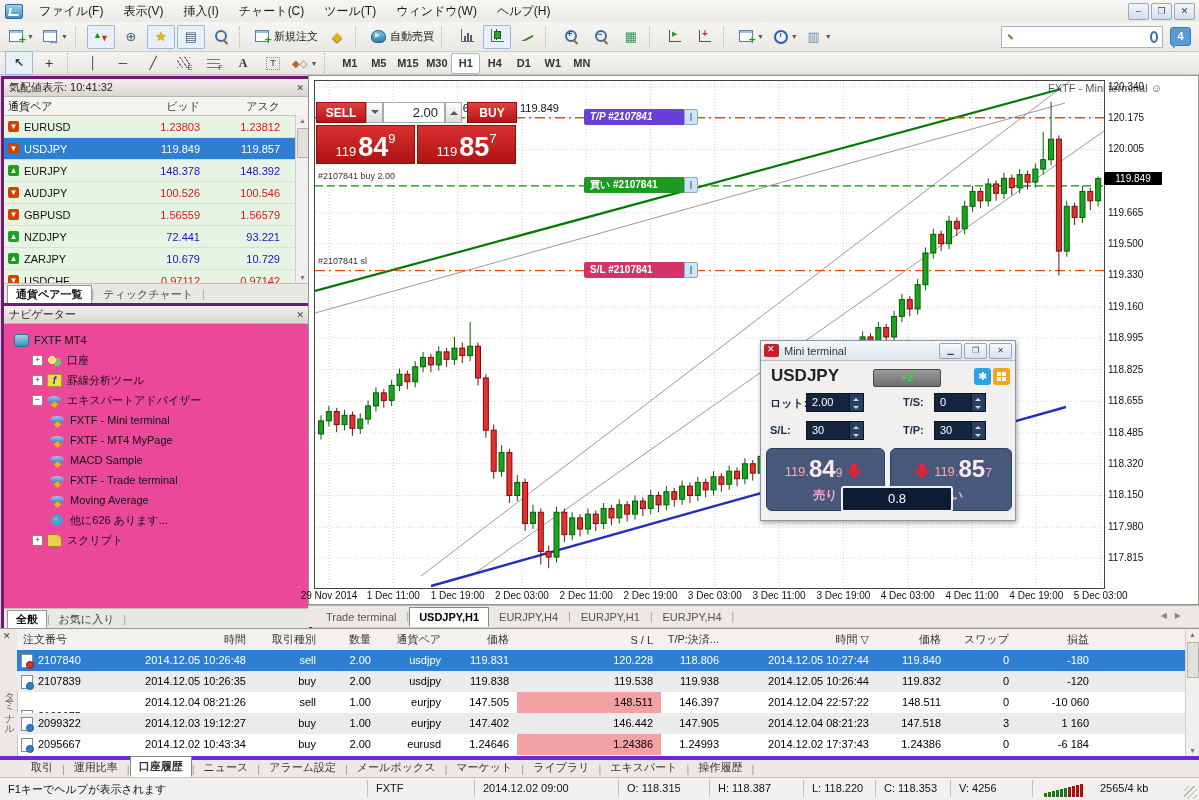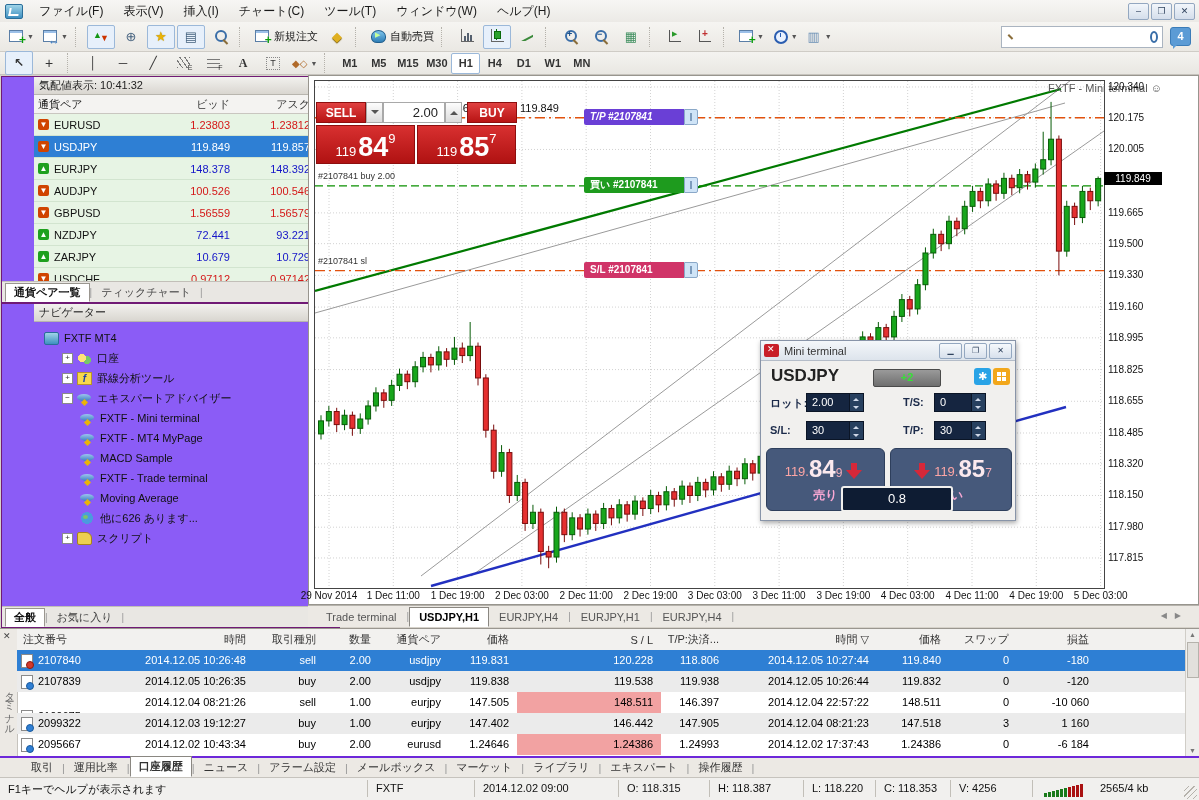--- a/index.html
+++ b/index.html
@@ -66,21 +66,21 @@
   .clockic::after{content:"";position:absolute;left:4px;top:1px;width:1px;height:4px;background:#2a5db0;}
   .axplay{position:absolute;left:2px;bottom:2px;width:11px;height:11px;border-left:1px solid #555;border-bottom:1px solid #555;}
   .axplay::after{content:"▶";position:absolute;left:2px;top:0;font-size:7px;color:#2a9a2a;}
   .axplay.red::after{content:"+";color:#c03030;font-weight:bold;font-size:10px;top:-2px;}
   
   .dwg{font-size:12px;color:#333;}
   .hatch{display:inline-block;width:13px;height:11px;background:repeating-linear-gradient(55deg,#7a7a7a 0 1px,transparent 1px 4px);position:relative;}
   .hatch i{position:absolute;right:-3px;bottom:-3px;font-size:7px;font-style:normal;color:#333;}
   .tbox{display:inline-block;width:12px;height:11px;border:1px dotted #888;font-size:9px;line-height:11px;text-align:center;color:#333;}
   
-  .panel{background:#8b5cf6;border:1px solid #701a75;padding-left:32px;}
+  .panel{background:#ec4899;border:3px solid #701a75;}
   .ptitle{height:17px;background:linear-gradient(#f2f1ee,#d9d6d0);border-bottom:1px solid #b8b5ae;
           display:flex;align-items:center;padding:0 5px;font-size:11px;color:#222;}
   .ptitle .x{margin-left:auto;font-size:9px;font-weight:bold;color:#444;}
   .mw-head{display:flex;height:18px;background:#f4f3f1;border-bottom:1px solid #c9c6c0;align-items:center;font-size:11px;color:#333;}
   .mw-row{display:flex;height:21px;align-items:center;background:#e7f4e4;border-bottom:1px solid #d2e4cf;font-size:11px;}
   .mw-row.sel{background:#2e7fd4;}
   .mw-row.sel *{color:#fff !important;}
   .mw-sym{width:122px;display:flex;align-items:center;padding-left:4px;box-sizing:border-box;color:#111;}
   .mw-bid,.mw-ask{width:80px;text-align:right;padding-right:6px;box-sizing:border-box;}
   .mw-up{color:#1515c8;} .mw-dn{color:#d41818;}
@@ -182,21 +182,21 @@
   .t-row .c:first-child{text-align:left;padding-left:4px;display:flex;align-items:center;}
   .t-row.sel{background:#2e7fd4;color:#fff;}
   .t-row .slhit{background:#f2a2a2;}
   .doc{width:10px;height:12px;background:#fff;border:1px solid #8a8a8a;position:relative;margin-right:5px;flex:none;}
   .doc::after{content:"";position:absolute;right:-2px;bottom:-2px;width:6px;height:6px;border-radius:50%;}
   .doc.buy::after{background:#2f7fd4;border:1px solid #1a5a9e;}
   .doc.sell::after{background:#d43a2a;border:1px solid #8e1a10;}
   .t-vsb{position:absolute;right:0;top:0;width:13px;height:128px;background:#f0efed;border-left:1px solid #d0cdc7;}
   .t-vsb .thumb{position:absolute;left:1px;top:13px;width:10px;height:34px;background:#e2e0dc;border:1px solid #b5b2ab;}
   
-  .btabs{left:0;top:756px;width:1199px;height:21px;background:#ece9e4;border-top:2px solid #6d28d9;display:flex;align-items:flex-end;padding-left:22px;box-sizing:border-box;}
+  .btabs{left:0;top:756px;width:1199px;height:21px;background:#ece9e4;border-top:4px solid #6d28d9;display:flex;align-items:flex-end;padding-left:22px;box-sizing:border-box;}
   .btab{height:17px;line-height:17px;padding:0 8px;font-size:11px;color:#333;border:1px solid transparent;}
   .btab.active{background:#fff;border-color:#8a8781;border-bottom-color:#fff;height:19px;line-height:19px;font-weight:bold;}
   .btab-sep{color:#999;align-self:center;}
   
   .status{left:0;top:777px;width:1199px;height:23px;background:#f1f0ee;border-top:1px solid #c6c3bd;font-size:11px;color:#111;}
   .st-item{position:absolute;top:4px;}
   .st-sep{position:absolute;top:2px;height:17px;border-left:1px solid #c2bfb8;}
   .grip{position:absolute;right:2px;bottom:2px;width:13px;height:13px;
         background:repeating-linear-gradient(135deg,transparent 0 3px,#b5b2ab 3px 4px);}
   .tfbars{position:absolute;left:1044px;top:5px;width:52px;height:14px;display:flex;align-items:flex-end;gap:1px;}

